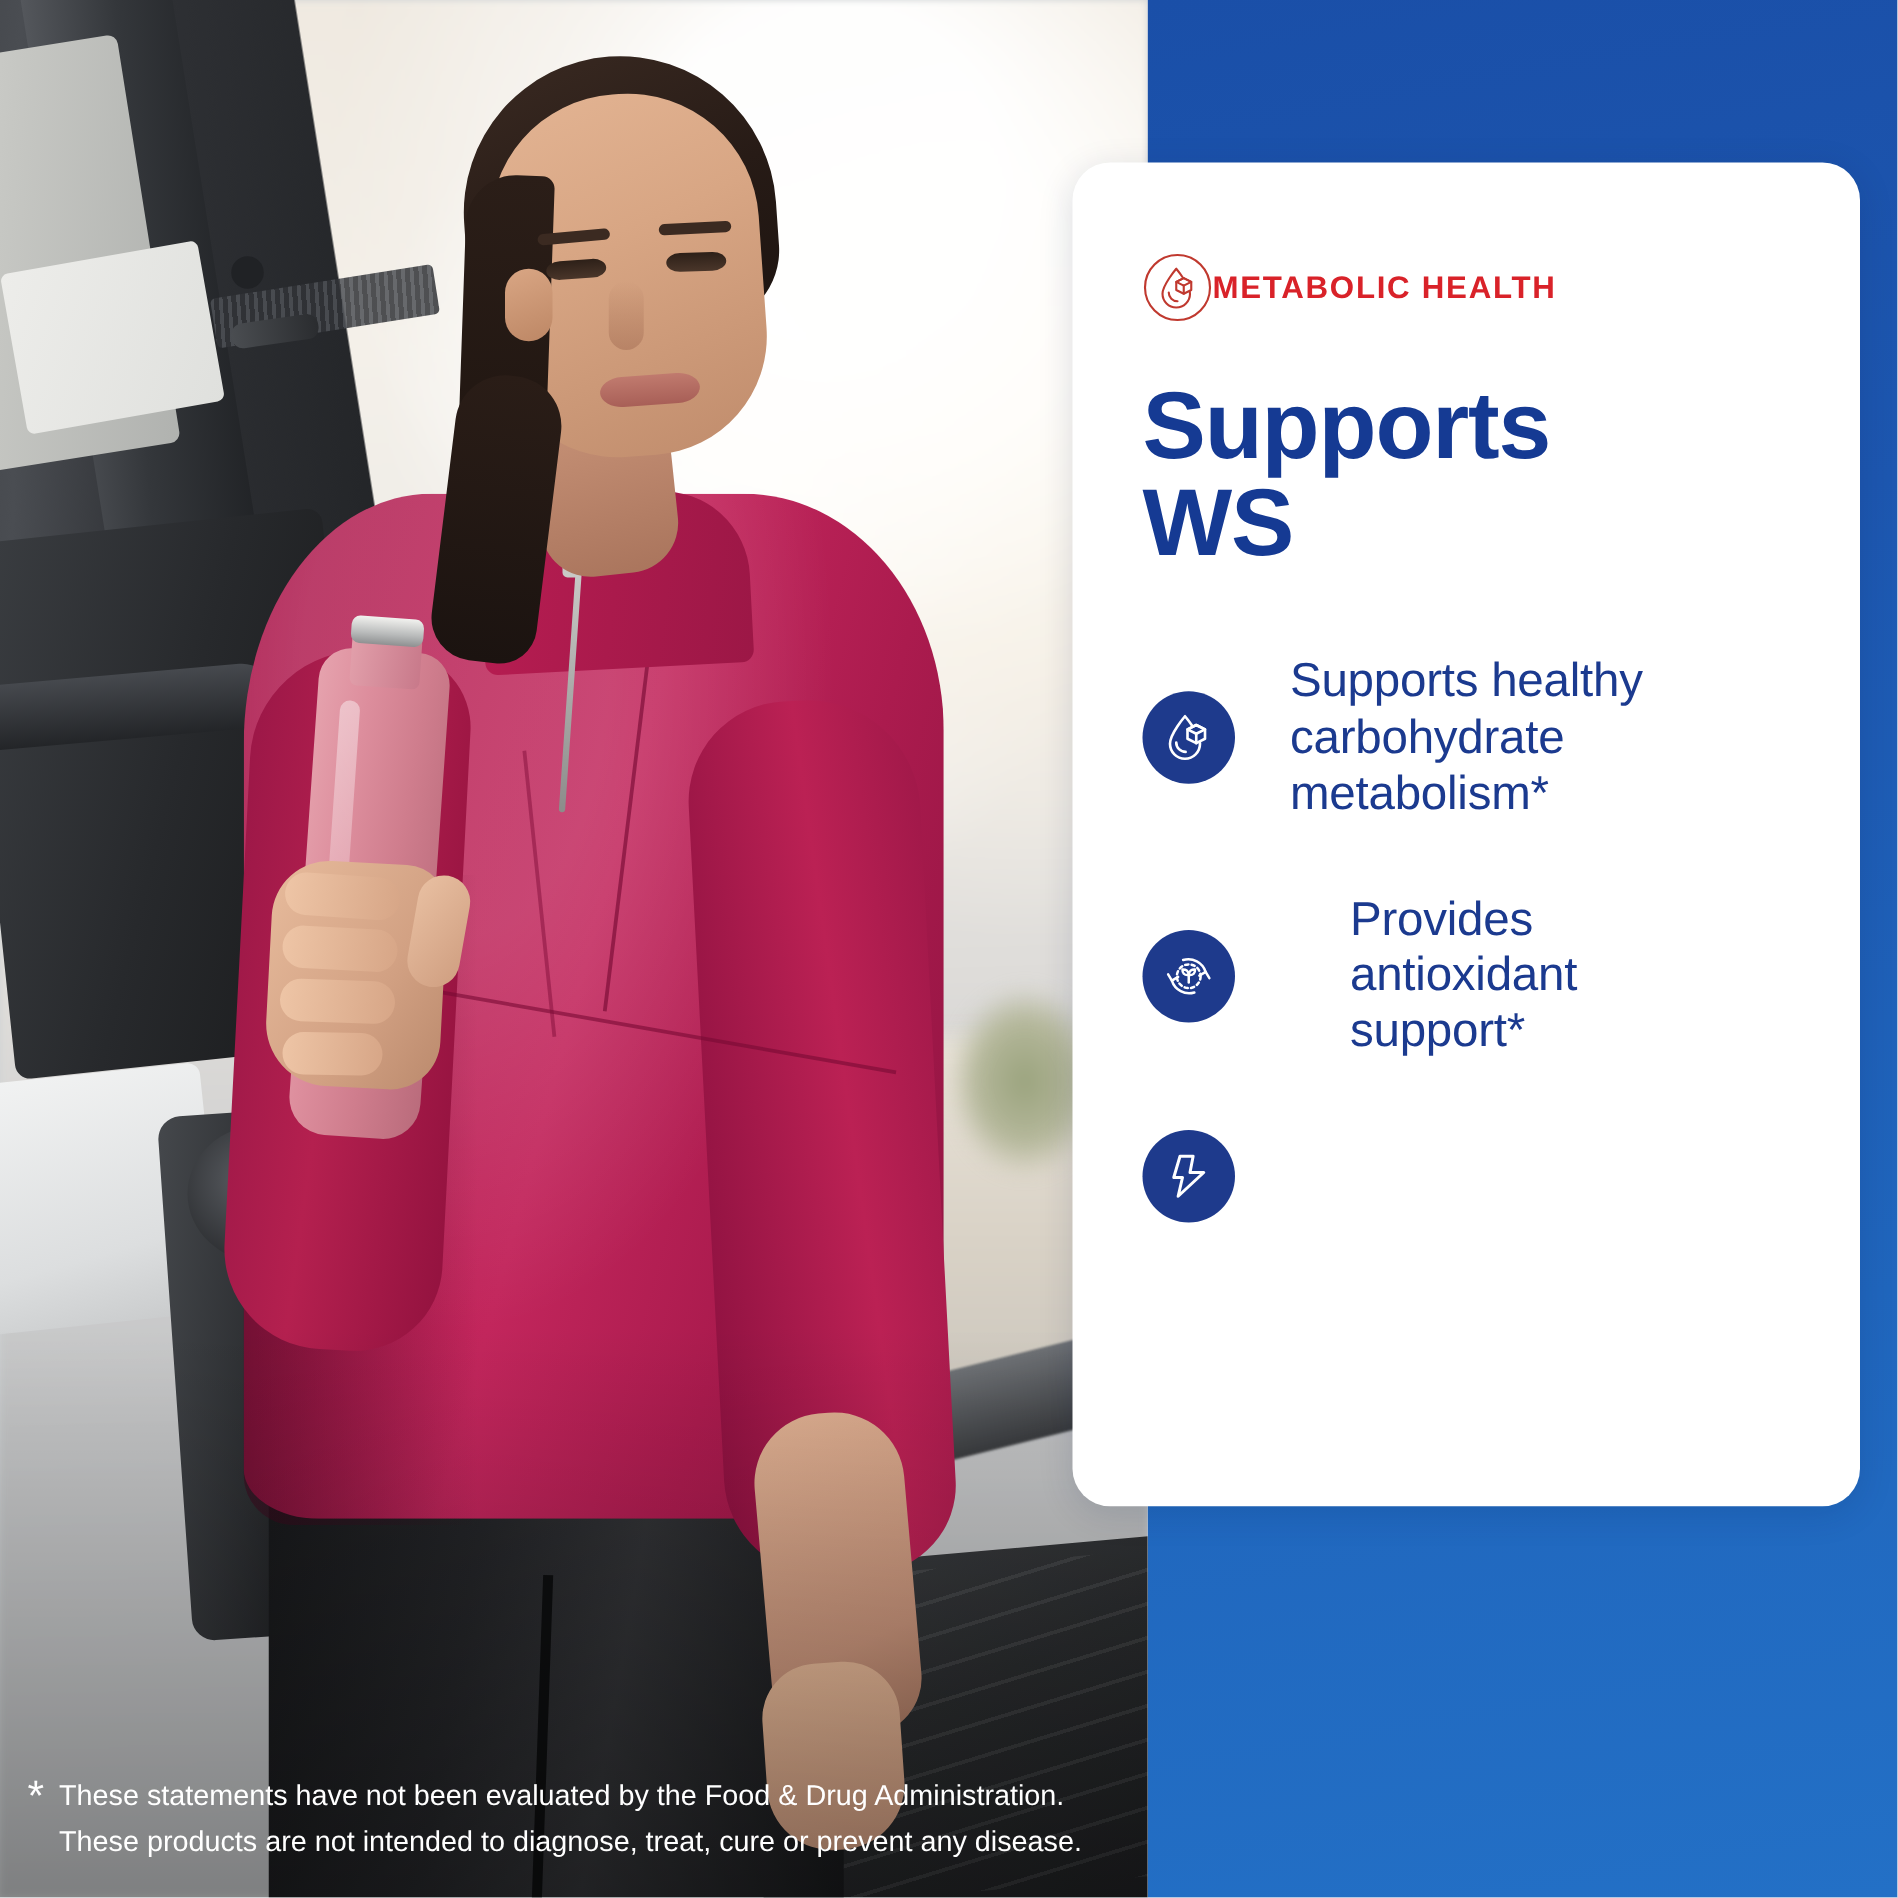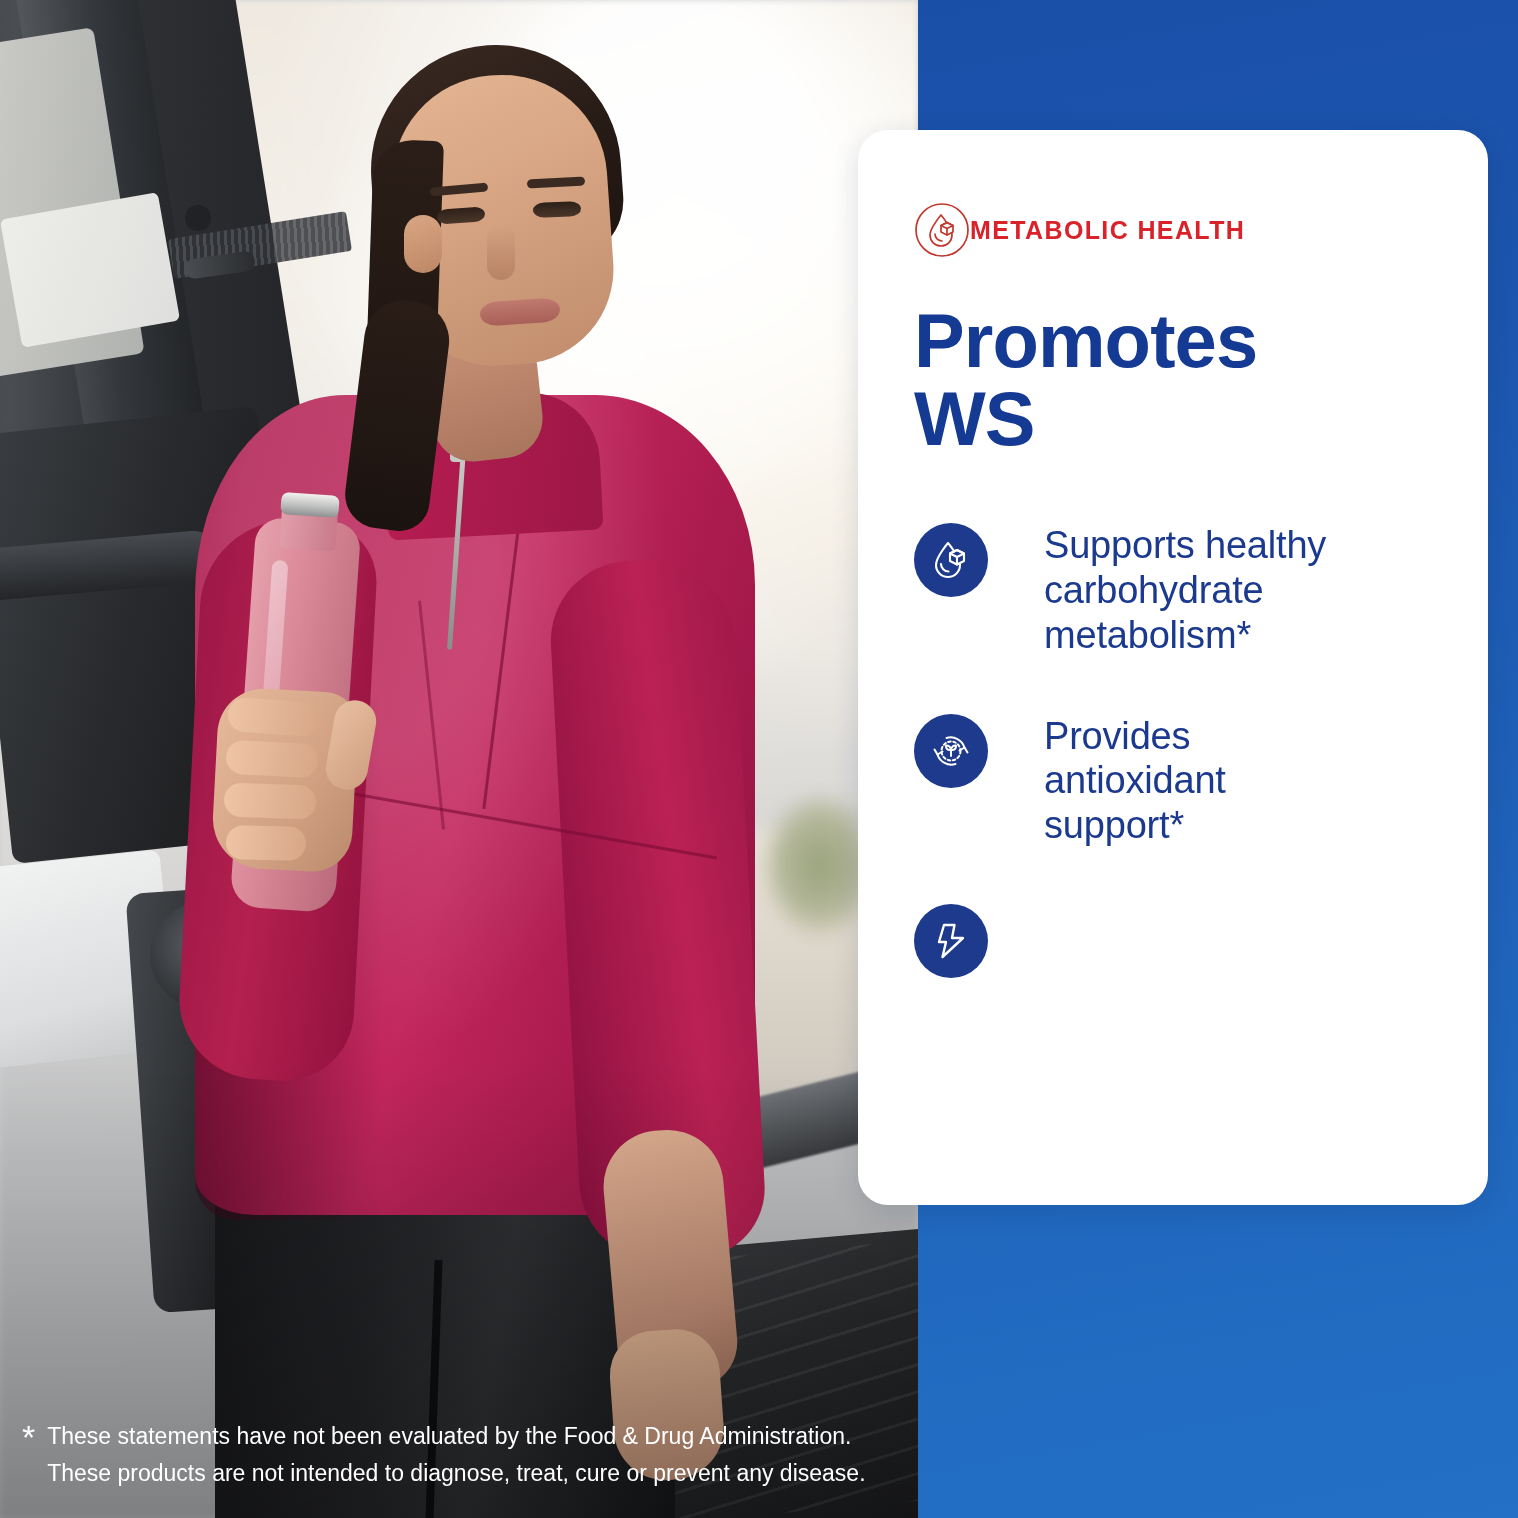--- a/index.html
+++ b/index.html
@@ -421,34 +421,34 @@
   .product-title {
     font-size:76px; line-height:1.02;
     font-weight:bold;
     color:#153a93;
     letter-spacing:-.012em;
     margin-bottom:66px;
     max-width:400px;
   }
 
   .benefits { display:flex; flex-direction:column; gap:56px; }
-  .benefit { display:flex; gap:56px; }
+  .benefit { display:flex; align-items:center; gap:44px; }
   .benefit-icon {
     width:74px; height:74px; flex:0 0 74px;
     border-radius:50%;
     background:#1e3a8c;
     display:flex; align-items:center; justify-content:center;
   }
   .benefit-icon svg { width:44px; height:44px; display:block; }
   .benefit-text {
     font-size:38px; line-height:1.18;
     color:#1b3a8f;
     letter-spacing:-.005em;
   }
-  .benefit.two .benefit-text { max-width:300px; }
+  .benefit.two .benefit-text { max-width:300px;margin-left:48px; }
   .benefit.three .benefit-text { max-width:420px; }
 
   
   .disclaimer {
     position:absolute; left:22px; top:1418px;
     width:890px;
     color:#ffffff;
     display:flex; gap:12px; align-items:flex-start;
   }
   .disclaimer-star { font-size:34px; line-height:1; margin-top:2px; }
@@ -534,21 +534,21 @@
           <path d="M27 13 C27 13 16 26 16 33 a11 11 0 0 0 22 0 C38 26 27 13 27 13 Z"></path>
           <path d="M21 32 a7 7 0 0 0 7 7"></path>
           <path d="M33 20.5 l6 3 v6.5 l-6 3 -6 -3 V23.5 Z" fill="#ffffff"></path>
           <path d="M33 20.5 l6 3 -6 3 -6 -3 Z"></path>
           <path d="M33 26.5 V33"></path>
         </svg>
       </span>
       <span class="badge-text">METABOLIC HEALTH</span>
     </div>
 
-    <h1 class="product-title">Promotes WS</h1>
+    <h1 class="product-title">Supports WS</h1>
 
     <div class="benefits">
 
       <div class="benefit one">
         <span class="benefit-icon">
           <svg viewBox="0 0 44 44" fill="none" stroke="#ffffff" stroke-width="2.1" stroke-linecap="round" stroke-linejoin="round">
             <path d="M19 5 C19 5 7 19 7 27 a12 12 0 0 0 24 0 C31 19 19 5 19 5 Z"></path>
             <path d="M12 26 a7.5 7.5 0 0 0 7.5 7.5"></path>
             <path d="M28 12 l7 3.5 v7.5 l-7 3.5 -7 -3.5 V15.5 Z" fill="#1e3a8c"></path>
             <path d="M28 12 l7 3.5 -7 3.5 -7 -3.5 Z"></path>

